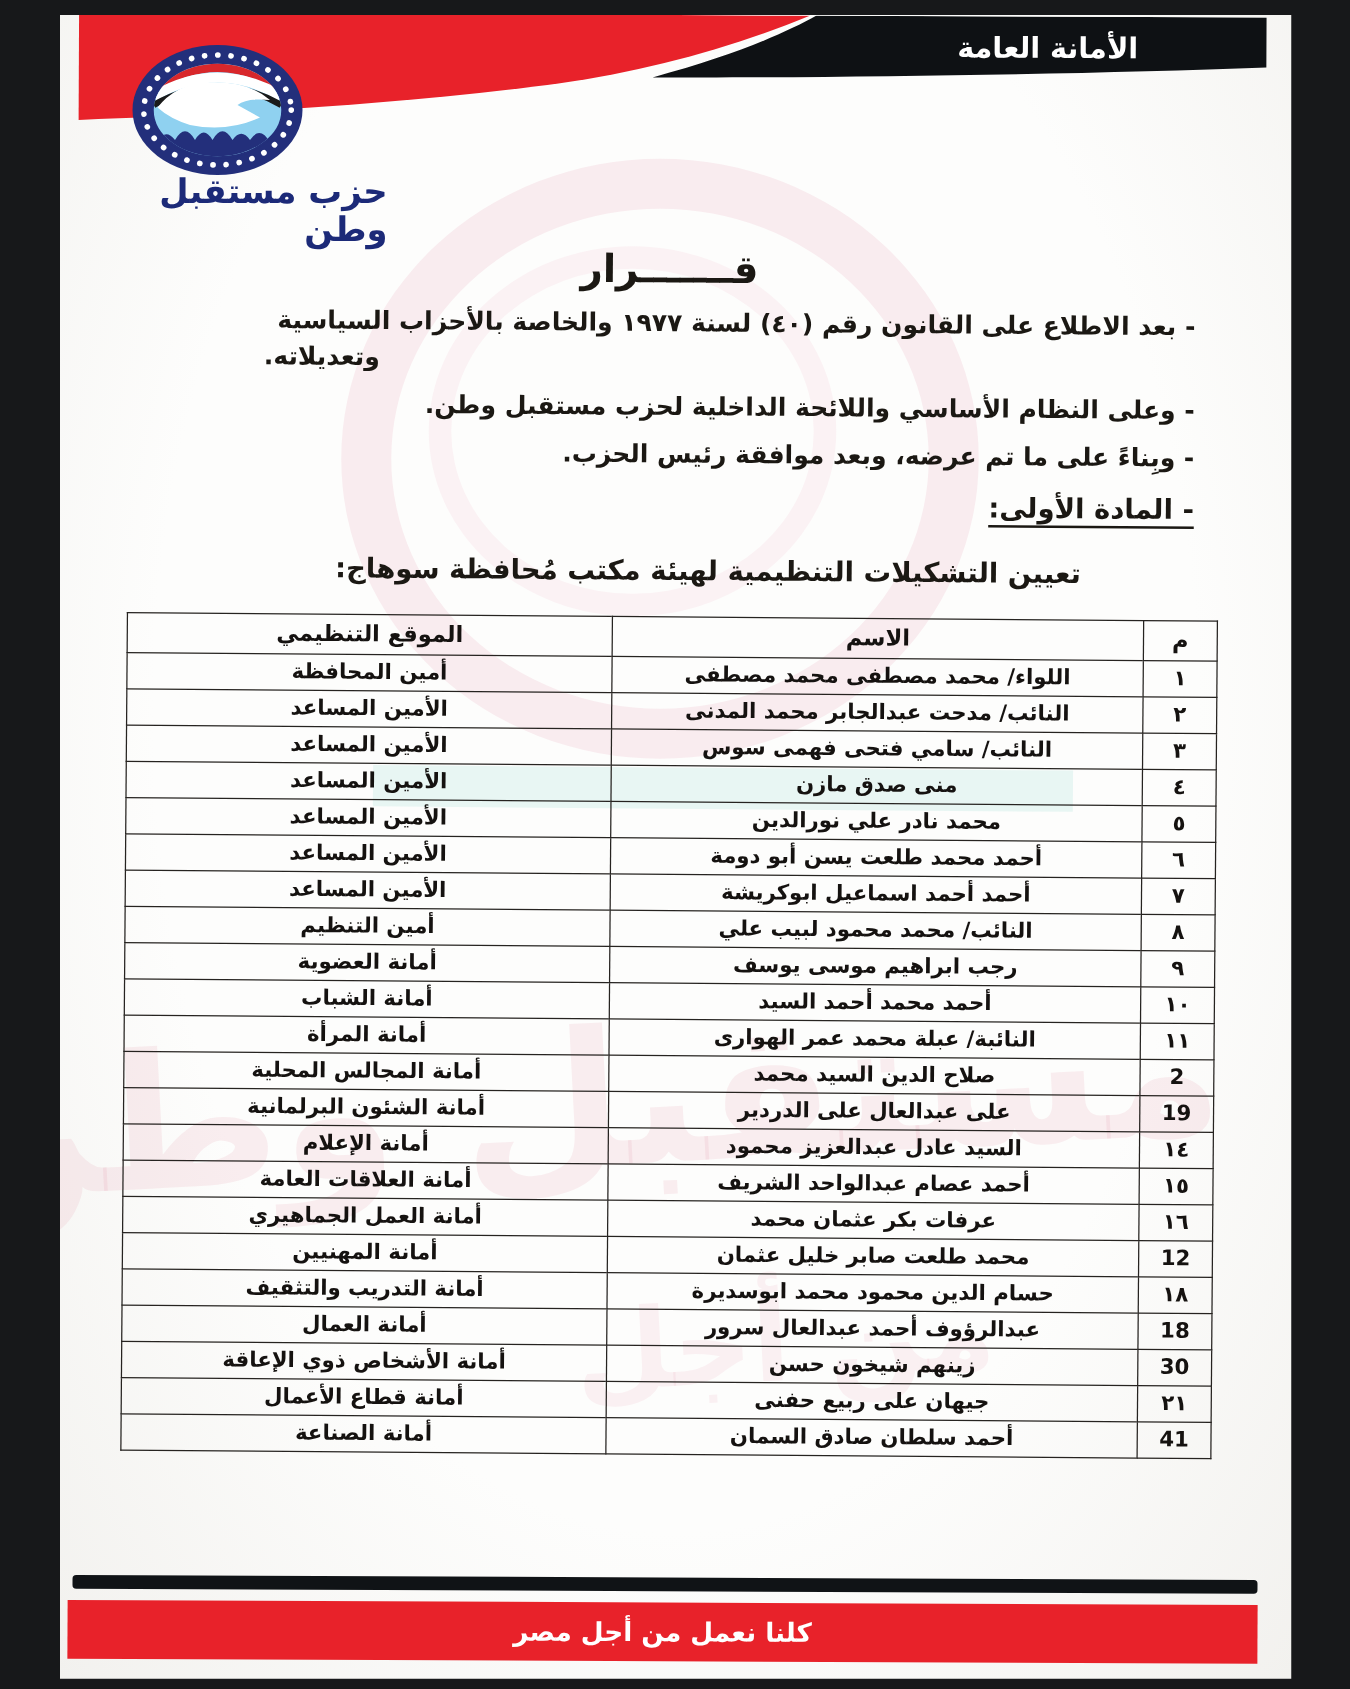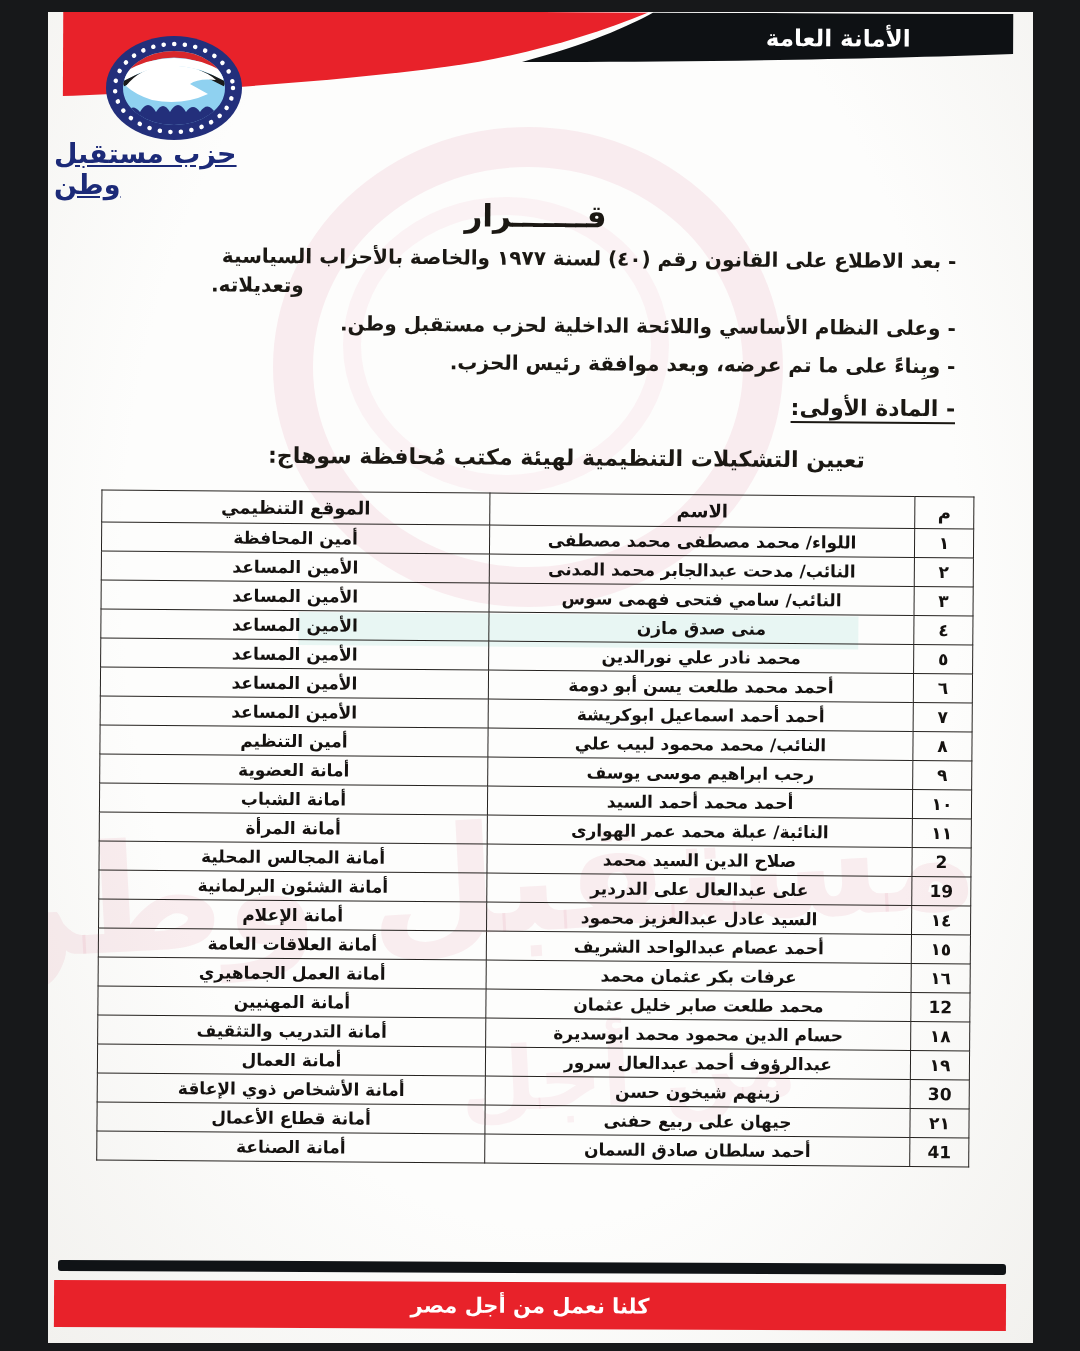--- a/index.html
+++ b/index.html
@@ -9,22 +9,22 @@
   }
   .page{
     position:absolute;left:48px;top:12px;width:985px;height:1331px;
     background:radial-gradient(ellipse at 50% 42%, #fdfdfc 60%, #f2f1ee 100%);
     overflow:hidden;
   }
   
   .hdr-svg{position:absolute;left:0;top:0;transform:rotate(.25deg);transform-origin:50% 50%;}
   .logo-svg{position:absolute;left:30px;top:10px;}
   .party-name{
-    position:absolute;left:6px;top:126px;width:256px;text-align:left;
-    font-size:27px;font-weight:800;color:#1c2a78;direction:rtl;letter-spacing:-1px;text-decoration:underline;
+    position:absolute;left:6px;top:126px;width:256px;text-align:right;
+    font-size:27px;font-weight:800;color:#1c2a78;direction:rtl;letter-spacing:-1px;
   }
   
   .wm{position:absolute;pointer-events:none;}
   .wm-ring{
     left:225px;top:115px;width:430px;height:400px;border-radius:50%;
     border:40px solid rgba(231,148,172,.16);
   }
   .wm-ring2{
     left:295px;top:185px;width:290px;height:260px;border-radius:50%;
     border:18px solid rgba(231,148,172,.10);
@@ -238,21 +238,21 @@
             <td class="c-num">12</td>
             <td>محمد طلعت صابر خليل عثمان</td>
             <td>أمانة المهنيين</td>
           </tr>
       <tr>
             <td class="c-num">١٨</td>
             <td>حسام الدين محمود محمد ابوسديرة</td>
             <td>أمانة التدريب والتثقيف</td>
           </tr>
       <tr>
-            <td class="c-num">١٩</td>
+            <td class="c-num">18</td>
             <td>عبدالرؤوف أحمد عبدالعال سرور</td>
             <td>أمانة العمال</td>
           </tr>
       <tr>
             <td class="c-num">30</td>
             <td>زينهم شيخون حسن</td>
             <td>أمانة الأشخاص ذوي الإعاقة</td>
           </tr>
       <tr>
             <td class="c-num">٢١</td>

